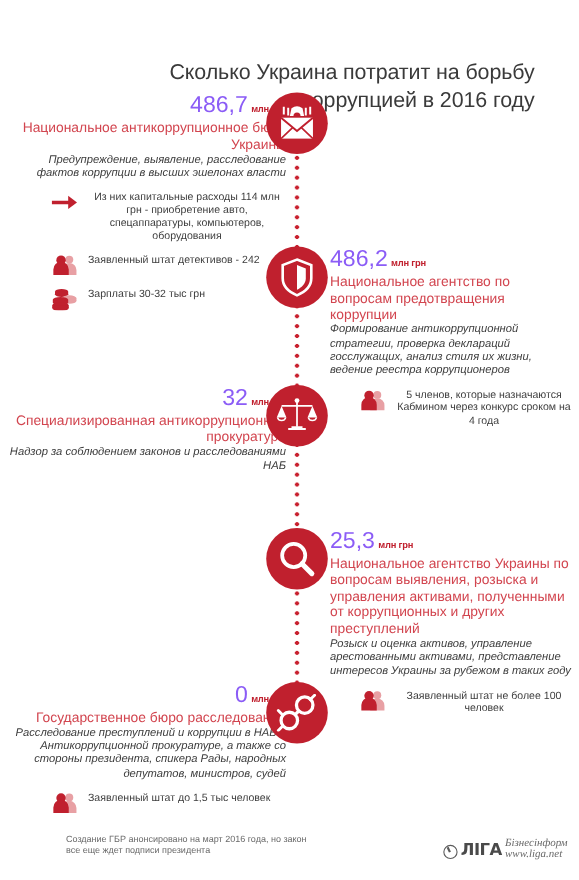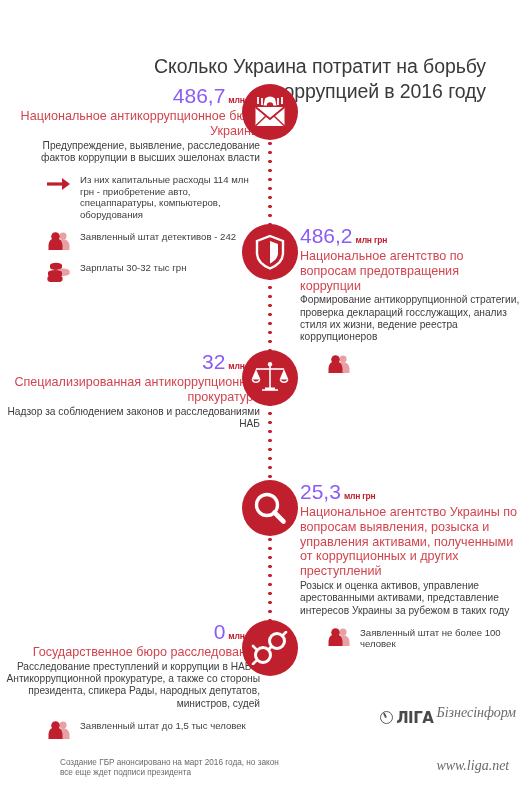--- a/index.html
+++ b/index.html
@@ -90,32 +90,33 @@
   .org {
     font-size: 12.6px;
     line-height: 14.8px;
     color: #d2454f;
   }
   .desc {
     font-size: 10.2px;
     line-height: 12.3px;
     color: #3d3d3d;
     margin-top: 1px;
+    font-style: italic;
   }
 
   
   .bullets {
     margin-top: 9px;
   }
   .bullet {
     display: flex;
     align-items: flex-start;
     gap: 8px;
     margin-bottom: 9px;
-    text-align: left;
+    text-align: center;
   }
   .bullet .bico {
     flex: 0 0 auto;
     width: 26px;
     height: 22px;
     display: flex;
     align-items: center;
     justify-content: center;
   }
   .bullet .btxt {
@@ -136,23 +137,23 @@
     font-size: 8.2px;
     line-height: 10.2px;
     color: #6a6a6a;
     width: 220px;
   }
 
   
   .logo {
     position: absolute;
     right: 10px;
-    bottom: 30px;
+    bottom: 19px;
     display: flex;
-    align-items: center;
+    align-items: flex-end;
     gap: 3px;
   }
   .logo .mark {
     width: 11px; height: 11px;
     border: 1.6px solid #5b5b5b;
     border-radius: 50%;
     position: relative;
   }
   .logo .mark::after {
     content:"";
@@ -163,26 +164,25 @@
     transform: rotate(-25deg);
   }
   .logo .word {
     font-size: 15px;
     font-weight: bold;
     color: #4a4a4a;
     letter-spacing: -0.5px;
     font-family: "DejaVu Sans", sans-serif;
   }
   .logo .sub {
-    font-size: 14px;
+    font-size: 10px;
     line-height: 9.5px;
     color: #6a6a6a;
     font-style: italic;
     font-family: "Liberation Serif", serif;
-    margin-top: 43px;
   }
 </style>
 </head>
 <body>
 
 <div class="title">
   <div>Сколько Украина потратит на борьбу</div>
   <div>с коррупцией в 2016 году</div>
 </div>
 
@@ -328,20 +328,21 @@
   <div class="bullets indent-r">
     <div class="bullet">
       <span class="bico">
         <svg width="22" height="20" viewBox="0 0 22 20">
           <circle cx="15" cy="5" r="3.6" fill="#e8a0a4"></circle>
           <path d="M8.5 19 V14.5 a6.5 6.5 0 0 1 13 0 V19 Z" fill="#e8a0a4"></path>
           <circle cx="7.5" cy="5.5" r="4.3" fill="#c0202e"></circle>
           <path d="M0.5 19 V14 a7 7 0 0 1 14 0 V19 Z" fill="#c0202e"></path>
         </svg>
       </span>
+      <span class="btxt">5 членов, которые назначаются Кабмином через конкурс сроком на 4 года</span>
     </div>
   </div>
 </div>
 
 <div class="block left" style="top:350px">
   <div class="amount-line">
     <span class="amount">32</span><span class="unit">млн грн</span>
   </div>
   <div class="org">Специализированная антикоррупционная прокуратура</div>
   <div class="desc">Надзор за соблюдением законов и расследованиями НАБ</div>

